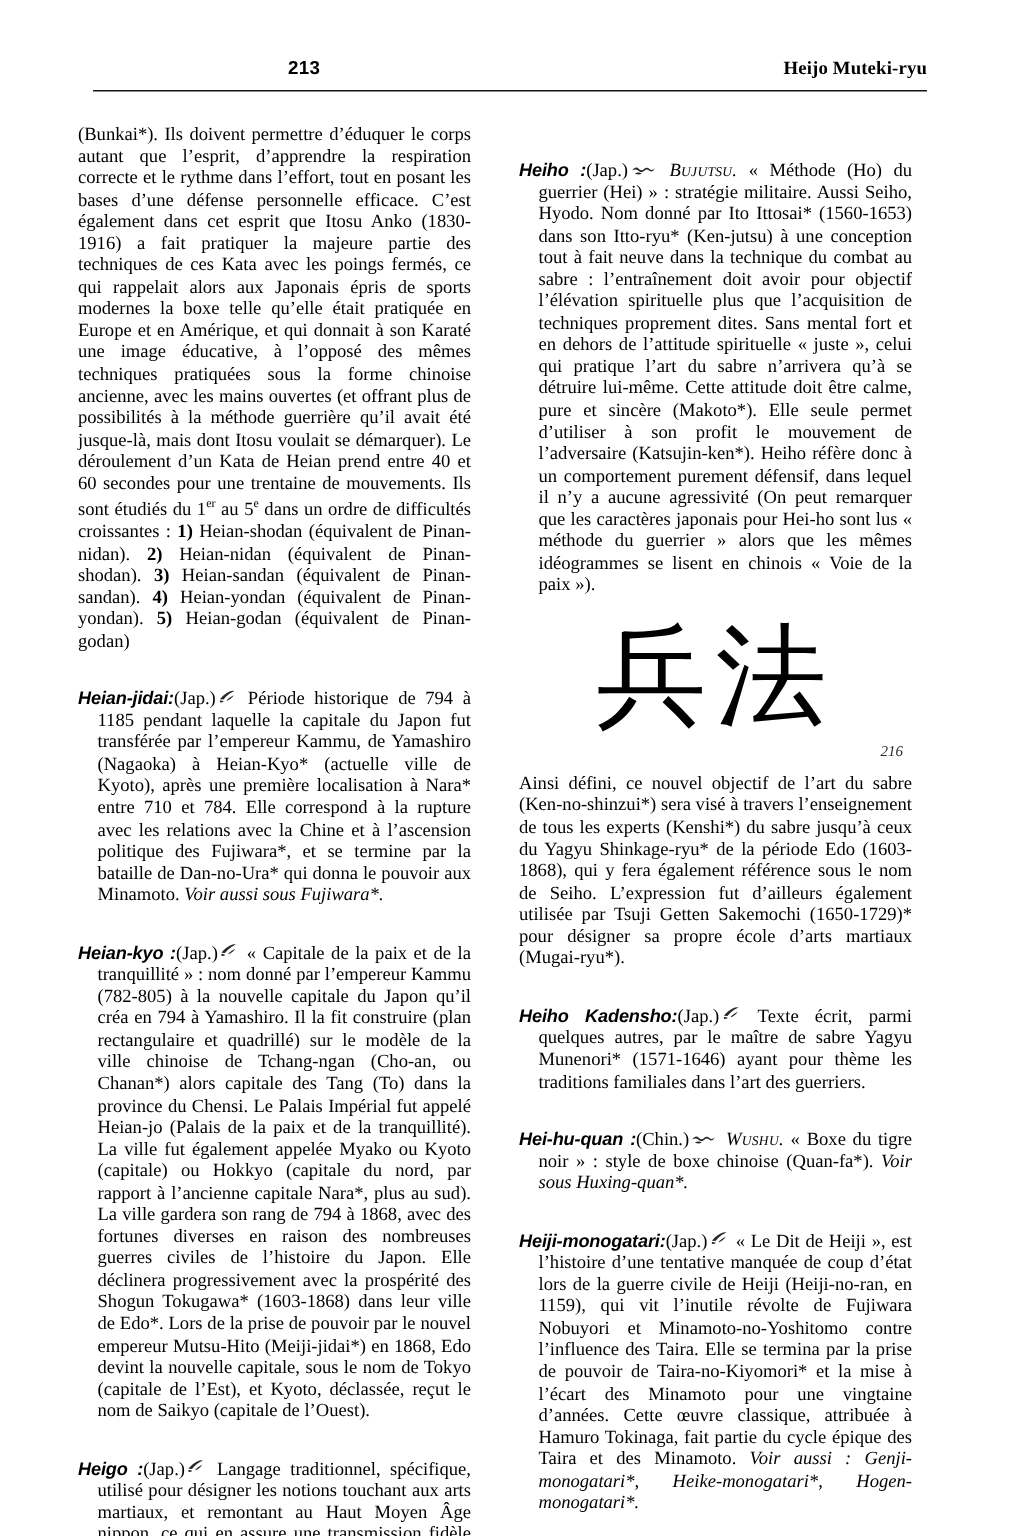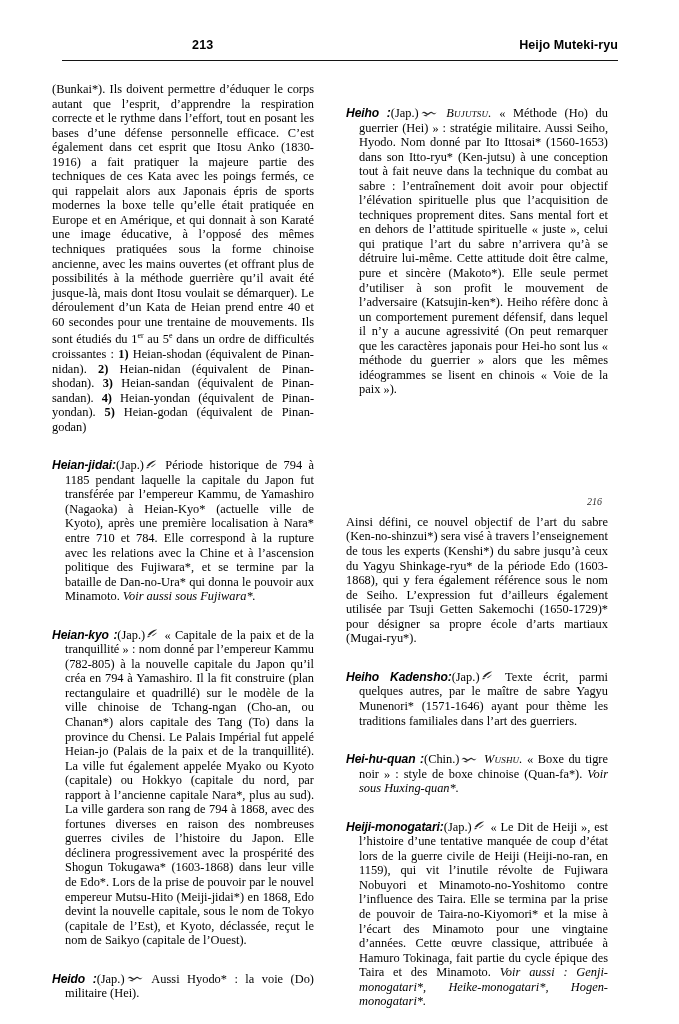--- a/index.html
+++ b/index.html
@@ -37,21 +37,21 @@
     top: 0;
     font-family: "Liberation Sans", "DejaVu Sans", sans-serif;
     font-weight: bold;
     font-size: 12.5px;
     letter-spacing: 0.2px;
   }
   .running-title {
     position: absolute;
     right: 0;
     top: 0;
-    font-family: Liberation Sans, sans-serif;
+    font-family: Liberation Serif, serif;
     font-weight: bold;
     font-size: 12.5px;
     letter-spacing: 0.1px;
     white-space: nowrap;
   }
   .header-rule {
     position: absolute;
     left: 62px;
     top: 60px;
     width: 556px;
@@ -161,40 +161,37 @@
       <p class="para cont"><span>(Bunkai*). Ils doivent permettre d’éduquer le corps autant que l’esprit, d’apprendre la respiration correcte et le rythme dans l’effort, tout en posant les bases d’une défense personnelle efficace. C’est également dans cet esprit que Itosu Anko (1830-1916) a fait pratiquer la majeure partie des techniques de ces Kata avec les poings fermés, ce qui rappelait alors aux Japonais épris de sports modernes la boxe telle qu’elle était pratiquée en Europe et en Amérique, et qui donnait à son Karaté une image éducative, à l’opposé des mêmes techniques pratiquées sous la forme chinoise ancienne, avec les mains ouvertes (et offrant plus de possibilités à la méthode guerrière qu’il avait été jusque-là, mais dont Itosu voulait se démarquer). Le déroulement d’un Kata de Heian prend entre 40 et 60 secondes pour une trentaine de mouvements. Ils sont étudiés du 1</span><span class="sup">er</span><span> au 5</span><span class="sup">e</span><span> dans un ordre de difficultés croissantes : </span><span class="num-b">1)</span><span> Heian-shodan (équivalent de Pinan-nidan). </span><span class="num-b">2)</span><span> Heian-nidan (équivalent de Pinan-shodan). </span><span class="num-b">3)</span><span> Heian-sandan (équivalent de Pinan-sandan). </span><span class="num-b">4)</span><span> Heian-yondan (équivalent de Pinan-yondan). </span><span class="num-b">5)</span><span> Heian-godan (équivalent de Pinan-godan)</span></p>
 
       <p class="para entry"><span class="hw">Heian-jidai:</span><span class="lang">(Jap.)</span><span class="ding"><svg width="11" height="9" viewBox="0 0 11 9">
               <path d="M0.6 6.2 C2 4.2 4 2.4 6.4 1.3 C7.6 0.8 8.8 0.5 10.2 0.6 C9.2 1.3 8.2 1.7 7.2 2.4 C5.6 3.5 4.2 4.8 3 6.3 Z M0.4 7.1 C1.6 6.9 2.5 7.1 3.2 7.6 C2.4 8.2 1.4 8.4 0.3 8.2 C0.8 7.9 0.9 7.5 0.4 7.1 Z M5.2 6.6 C6.6 5.4 8.2 4.3 9.9 3.5 C8.8 5.1 7.2 6.3 5.4 7.2 Z" fill="currentColor"></path>
             </svg></span><span> Période historique de 794 à 1185 pendant laquelle la capitale du Japon fut transférée par l’empereur Kammu, de Yamashiro (Nagaoka) à Heian-Kyo* (actuelle ville de Kyoto), après une première localisation à Nara* entre 710 et 784. Elle correspond à la rupture avec les relations avec la Chine et à l’ascension politique des Fujiwara*, et se termine par la bataille de Dan-no-Ura* qui donna le pouvoir aux Minamoto. </span><em>Voir aussi sous Fujiwara*.</em></p>
 
       <p class="para entry"><span class="hw">Heian-kyo :</span><span class="lang">(Jap.)</span><span class="ding"><svg width="11" height="9" viewBox="0 0 11 9">
               <path d="M0.6 6.2 C2 4.2 4 2.4 6.4 1.3 C7.6 0.8 8.8 0.5 10.2 0.6 C9.2 1.3 8.2 1.7 7.2 2.4 C5.6 3.5 4.2 4.8 3 6.3 Z M0.4 7.1 C1.6 6.9 2.5 7.1 3.2 7.6 C2.4 8.2 1.4 8.4 0.3 8.2 C0.8 7.9 0.9 7.5 0.4 7.1 Z M5.2 6.6 C6.6 5.4 8.2 4.3 9.9 3.5 C8.8 5.1 7.2 6.3 5.4 7.2 Z" fill="currentColor"></path>
             </svg></span><span> « Capitale de la paix et de la tranquillité » : nom donné par l’empereur Kammu (782-805) à la nouvelle capitale du Japon qu’il créa en 794 à Yamashiro. Il la fit construire (plan rectangulaire et quadrillé) sur le modèle de la ville chinoise de Tchang-ngan (Cho-an, ou Chanan*) alors capitale des Tang (To) dans la province du Chensi. Le Palais Impérial fut appelé Heian-jo (Palais de la paix et de la tranquillité). La ville fut également appelée Myako ou Kyoto (capitale) ou Hokkyo (capitale du nord, par rapport à l’ancienne capitale Nara*, plus au sud). La ville gardera son rang de 794 à 1868, avec des fortunes diverses en raison des nombreuses guerres civiles de l’histoire du Japon. Elle déclinera progressivement avec la prospérité des Shogun Tokugawa* (1603-1868) dans leur ville de Edo*. Lors de la prise de pouvoir par le nouvel empereur Mutsu-Hito (Meiji-jidai*) en 1868, Edo devint la nouvelle capitale, sous le nom de Tokyo (capitale de l’Est), et Kyoto, déclassée, reçut le nom de Saikyo (capitale de l’Ouest).</span></p>
 
-      <p class="para entry"><span class="hw">Heido :</span><span class="lang">(Jap.)</span><span class="ding"><svg width="16" height="8" viewBox="0 0 16 8">
-              <path d="M0.5 4.6 C2 2.4 3.6 2.2 5 3.6 C6.1 4.7 7.2 4.8 8.2 3.8 C9.4 2.6 10.8 2.5 12 3.7 C13 4.7 14.2 4.6 15.4 3.2 C14.6 5.4 13 5.9 11.7 4.7 C10.7 3.8 9.6 3.9 8.6 4.9 C7.3 6.2 5.8 6.2 4.6 4.9 C3.5 3.7 2.2 3.6 0.5 4.6 Z" fill="currentColor"></path>
-              <path d="M2.2 6.6 C4 5.6 5.6 5.8 6.8 6.9 C5.2 7.6 3.6 7.4 2.2 6.6 Z" fill="currentColor"></path>
-            </svg></span><span> Aussi Hyodo* : la voie (Do) militaire (Hei).</span></p>
 
       <p class="para entry"><span class="hw">Heigo :</span><span class="lang">(Jap.)</span><span class="ding"><svg width="11" height="9" viewBox="0 0 11 9">
               <path d="M0.6 6.2 C2 4.2 4 2.4 6.4 1.3 C7.6 0.8 8.8 0.5 10.2 0.6 C9.2 1.3 8.2 1.7 7.2 2.4 C5.6 3.5 4.2 4.8 3 6.3 Z M0.4 7.1 C1.6 6.9 2.5 7.1 3.2 7.6 C2.4 8.2 1.4 8.4 0.3 8.2 C0.8 7.9 0.9 7.5 0.4 7.1 Z M5.2 6.6 C6.6 5.4 8.2 4.3 9.9 3.5 C8.8 5.1 7.2 6.3 5.4 7.2 Z" fill="currentColor"></path>
             </svg></span><span> Langage traditionnel, spécifique, utilisé pour désigner les notions touchant aux arts martiaux, et remontant au Haut Moyen Âge nippon, ce qui en assure une transmission fidèle dans la compréhension, même si certains de ses termes ont disparu dans la langue japonaise</span></p>
 
     </div>
 
     <div class="col col-right">
 
 
       <p class="para entry"><span class="hw">Heiho :</span><span class="lang">(Jap.)</span><span class="ding"><svg width="16" height="8" viewBox="0 0 16 8">
               <path d="M0.5 4.6 C2 2.4 3.6 2.2 5 3.6 C6.1 4.7 7.2 4.8 8.2 3.8 C9.4 2.6 10.8 2.5 12 3.7 C13 4.7 14.2 4.6 15.4 3.2 C14.6 5.4 13 5.9 11.7 4.7 C10.7 3.8 9.6 3.9 8.6 4.9 C7.3 6.2 5.8 6.2 4.6 4.9 C3.5 3.7 2.2 3.6 0.5 4.6 Z" fill="currentColor"></path>
               <path d="M2.2 6.6 C4 5.6 5.6 5.8 6.8 6.9 C5.2 7.6 3.6 7.4 2.2 6.6 Z" fill="currentColor"></path>
             </svg></span> <span class="disc">Bujutsu.</span><span> « Méthode (Ho) du guerrier (Hei) » : stratégie militaire. Aussi Seiho, Hyodo. Nom donné par Ito Ittosai* (1560-1653) dans son Itto-ryu* (Ken-jutsu) à une conception tout à fait neuve dans la technique du combat au sabre : l’entraînement doit avoir pour objectif l’élévation spirituelle plus que l’acquisition de techniques proprement dites. Sans mental fort et en dehors de l’attitude spirituelle « juste », celui qui pratique l’art du sabre n’arrivera qu’à se détruire lui-même. Cette attitude doit être calme, pure et sincère (Makoto*). Elle seule permet d’utiliser à son profit le mouvement de l’adversaire (Katsujin-ken*). Heiho réfère donc à un comportement purement défensif, dans lequel il n’y a aucune agressivité (On peut remarquer que les caractères japonais pour Hei-ho sont lus « méthode du guerrier » alors que les mêmes idéogrammes se lisent en chinois « Voie de la paix »).</span></p>
 
       <div class="figure">
+        <span class="kanji">兵法</span>
         <span class="fig-num">216</span>
       </div>
 
       <p class="para cont">Ainsi défini, ce nouvel objectif de l’art du sabre (Ken-no-shinzui*) sera visé à travers l’enseignement de tous les experts (Kenshi*) du sabre jusqu’à ceux du Yagyu Shinkage-ryu* de la période Edo (1603-1868), qui y fera également référence sous le nom de Seiho. L’expression fut d’ailleurs également utilisée par Tsuji Getten Sakemochi (1650-1729)* pour désigner sa propre école d’arts martiaux (Mugai-ryu*).</p>
 
       <p class="para entry"><span class="hw">Heiho Kadensho:</span><span class="lang">(Jap.)</span><span class="ding"><svg width="11" height="9" viewBox="0 0 11 9">
               <path d="M0.6 6.2 C2 4.2 4 2.4 6.4 1.3 C7.6 0.8 8.8 0.5 10.2 0.6 C9.2 1.3 8.2 1.7 7.2 2.4 C5.6 3.5 4.2 4.8 3 6.3 Z M0.4 7.1 C1.6 6.9 2.5 7.1 3.2 7.6 C2.4 8.2 1.4 8.4 0.3 8.2 C0.8 7.9 0.9 7.5 0.4 7.1 Z M5.2 6.6 C6.6 5.4 8.2 4.3 9.9 3.5 C8.8 5.1 7.2 6.3 5.4 7.2 Z" fill="currentColor"></path>
             </svg></span><span> Texte écrit, parmi quelques autres, par le maître de sabre Yagyu Munenori* (1571-1646) ayant pour thème les traditions familiales dans l’art des guerriers.</span></p>
 
       <p class="para entry"><span class="hw">Hei-hu-quan :</span><span class="lang">(Chin.)</span><span class="ding"><svg width="16" height="8" viewBox="0 0 16 8">

